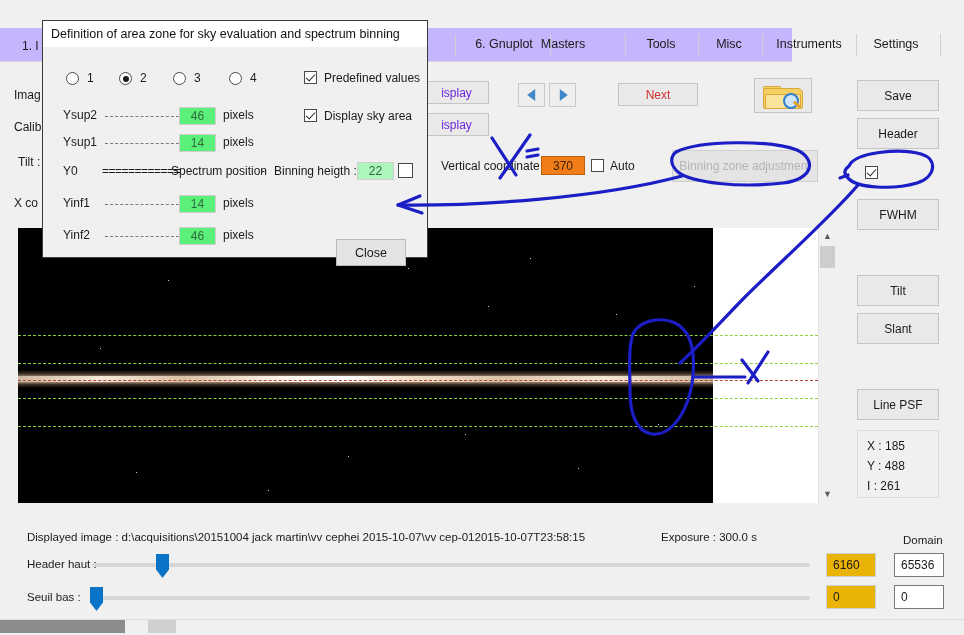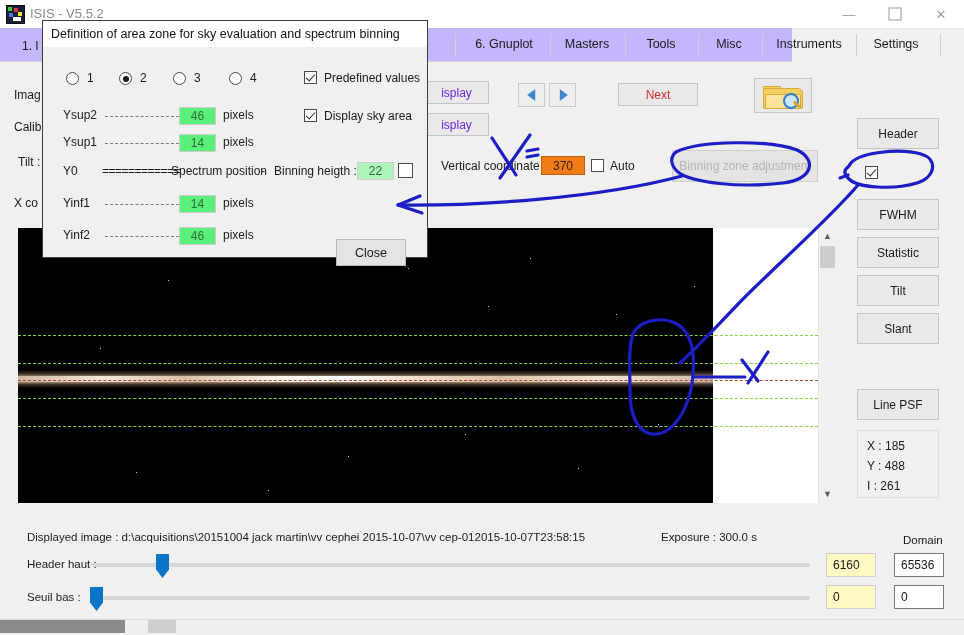--- a/index.html
+++ b/index.html
@@ -78,21 +78,21 @@
         font-size:12px;color:#1a1a1a;display:flex;align-items:center;justify-content:center;}
   .rbtn.disabled{color:#b7b7b7;background:#e3e3e3;border-color:#d2d2d2;}
   .coordbox{position:absolute;left:857px;top:430px;width:82px;height:68px;background:#f0f0f0;border:1px solid #dcdcdc;box-sizing:border-box;}
   .coordbox div{position:absolute;left:9px;font-size:12px;color:#1a1a1a;}
 
   
   .statustext{position:absolute;font-size:11.5px;color:#1a1a1a;white-space:nowrap;margin-left:7px;}
   .slider{position:absolute;height:4px;background:#d6d6d6;border-radius:2px;}
   .thumbS{position:absolute;width:13px;height:24px;background:#0a74c8;
           clip-path:polygon(0 0,100% 0,100% 65%,50% 100%,0 65%);}
-  .numbox{position:absolute;height:24px;background:#fef9c3;border:1px solid #cfcfcf;box-sizing:border-box;
+  .numbox{position:absolute;height:24px;background:#eab308;border:1px solid #cfcfcf;box-sizing:border-box;
           font-size:12px;color:#1a1a1a;display:flex;align-items:center;padding-left:6px;}
   .numbox.white{background:#ffffff;border-color:#7a7a7a;}
 
   .hscroll{position:absolute;left:0;bottom:0;width:964px;height:15px;background:#efefef;border-top:1px solid #dcdcdc;}
   .hscroll .thumb{position:absolute;left:0;top:0;width:125px;height:13px;background:#8c8c8c;}
   .hscroll .thumb2{position:absolute;left:148px;top:0;width:28px;height:13px;background:#cfcfcf;}
 
   
   .dialog{position:absolute;left:42px;top:20px;width:386px;height:238px;background:#f0f0f0;border:1px solid #3c3c3c;box-sizing:border-box;}
   .dlgtitle{position:absolute;left:0;top:0;width:384px;height:26px;background:#ffffff;
@@ -108,46 +108,27 @@
             font-size:12.5px;color:#1a1a1a;display:flex;align-items:center;justify-content:center;}
 
   
   .ink{position:absolute;left:0;top:0;width:964px;height:635px;pointer-events:none;}
 </style>
 </head>
 <body>
 
 <div class="root">
 
-  <div class="titlebar">
-    <div class="app-icon">
-      <i class="a"></i>
-        <i class="b"></i>
-        <i class="c"></i>
-        <i class="d"></i>
-        <i class="e"></i>
-    </div>
-    <div class="app-title">ISIS - V5.5.2</div>
-    <div class="wbtn wbtn-min">
-      <span>—</span>
-    </div>
-    <div class="wbtn wbtn-max">
-      <span></span>
-    </div>
-    <div class="wbtn wbtn-close">
-      <span>✕</span>
-    </div>
-  </div>
 
   <div class="tabstrip">
     <div class="tab" style="left:396px;width:50px;">le</div>
     <div class="tabsep" style="left:455px;"></div>
     <div class="tab" style="left:466px;width:76px;">6. Gnuplot</div>
     <div class="tabsep" style="left:550px;"></div>
-    <div class="tab" style="left:556px;width:62px;">Masters</div>
+    <div class="tab" style="left:532px;width:62px;">Masters</div>
     <div class="tabsep" style="left:625px;"></div>
     <div class="tab" style="left:632px;width:58px;">Tools</div>
     <div class="tabsep" style="left:698px;"></div>
     <div class="tab" style="left:704px;width:50px;">Misc</div>
     <div class="tabsep" style="left:762px;"></div>
     <div class="tab" style="left:768px;width:82px;">Instruments</div>
     <div class="tabsep" style="left:856px;"></div>
     <div class="tab" style="left:862px;width:68px;">Settings</div>
     <div class="tabsep" style="left:940px;"></div>
   </div>
@@ -223,27 +204,27 @@
     <div class="grat green" style="top:170px;"></div>
     <div class="grat green" style="top:198px;"></div>
   </div>
 
   <div class="vscroll">
     <div class="up">▲</div>
     <div class="thumb"></div>
     <div class="down">▼</div>
   </div>
 
+  <div class="rbtn" style="top:80px;">Save</div>
   <div class="rbtn" style="top:118px;">Header</div>
 
   <div class="cb checked" style="left:865px;top:166px;"></div>
   <div class="vlabel" style="left:884px;top:166px;margin-top:44px;">Graticule</div>
 
   <div class="rbtn" style="top:199px;">FWHM</div>
-  <div class="rbtn" style="top:237px;">Statistic</div>
   <div class="rbtn" style="top:275px;">Tilt</div>
   <div class="rbtn" style="top:313px;">Slant</div>
   <div class="rbtn" style="top:389px;">Line PSF</div>
 
   <div class="coordbox">
     <div style="top:8px;">X : 185</div>
     <div style="top:28px;">Y : 488</div>
     <div style="top:48px;">I : 261</div>
   </div>
 

